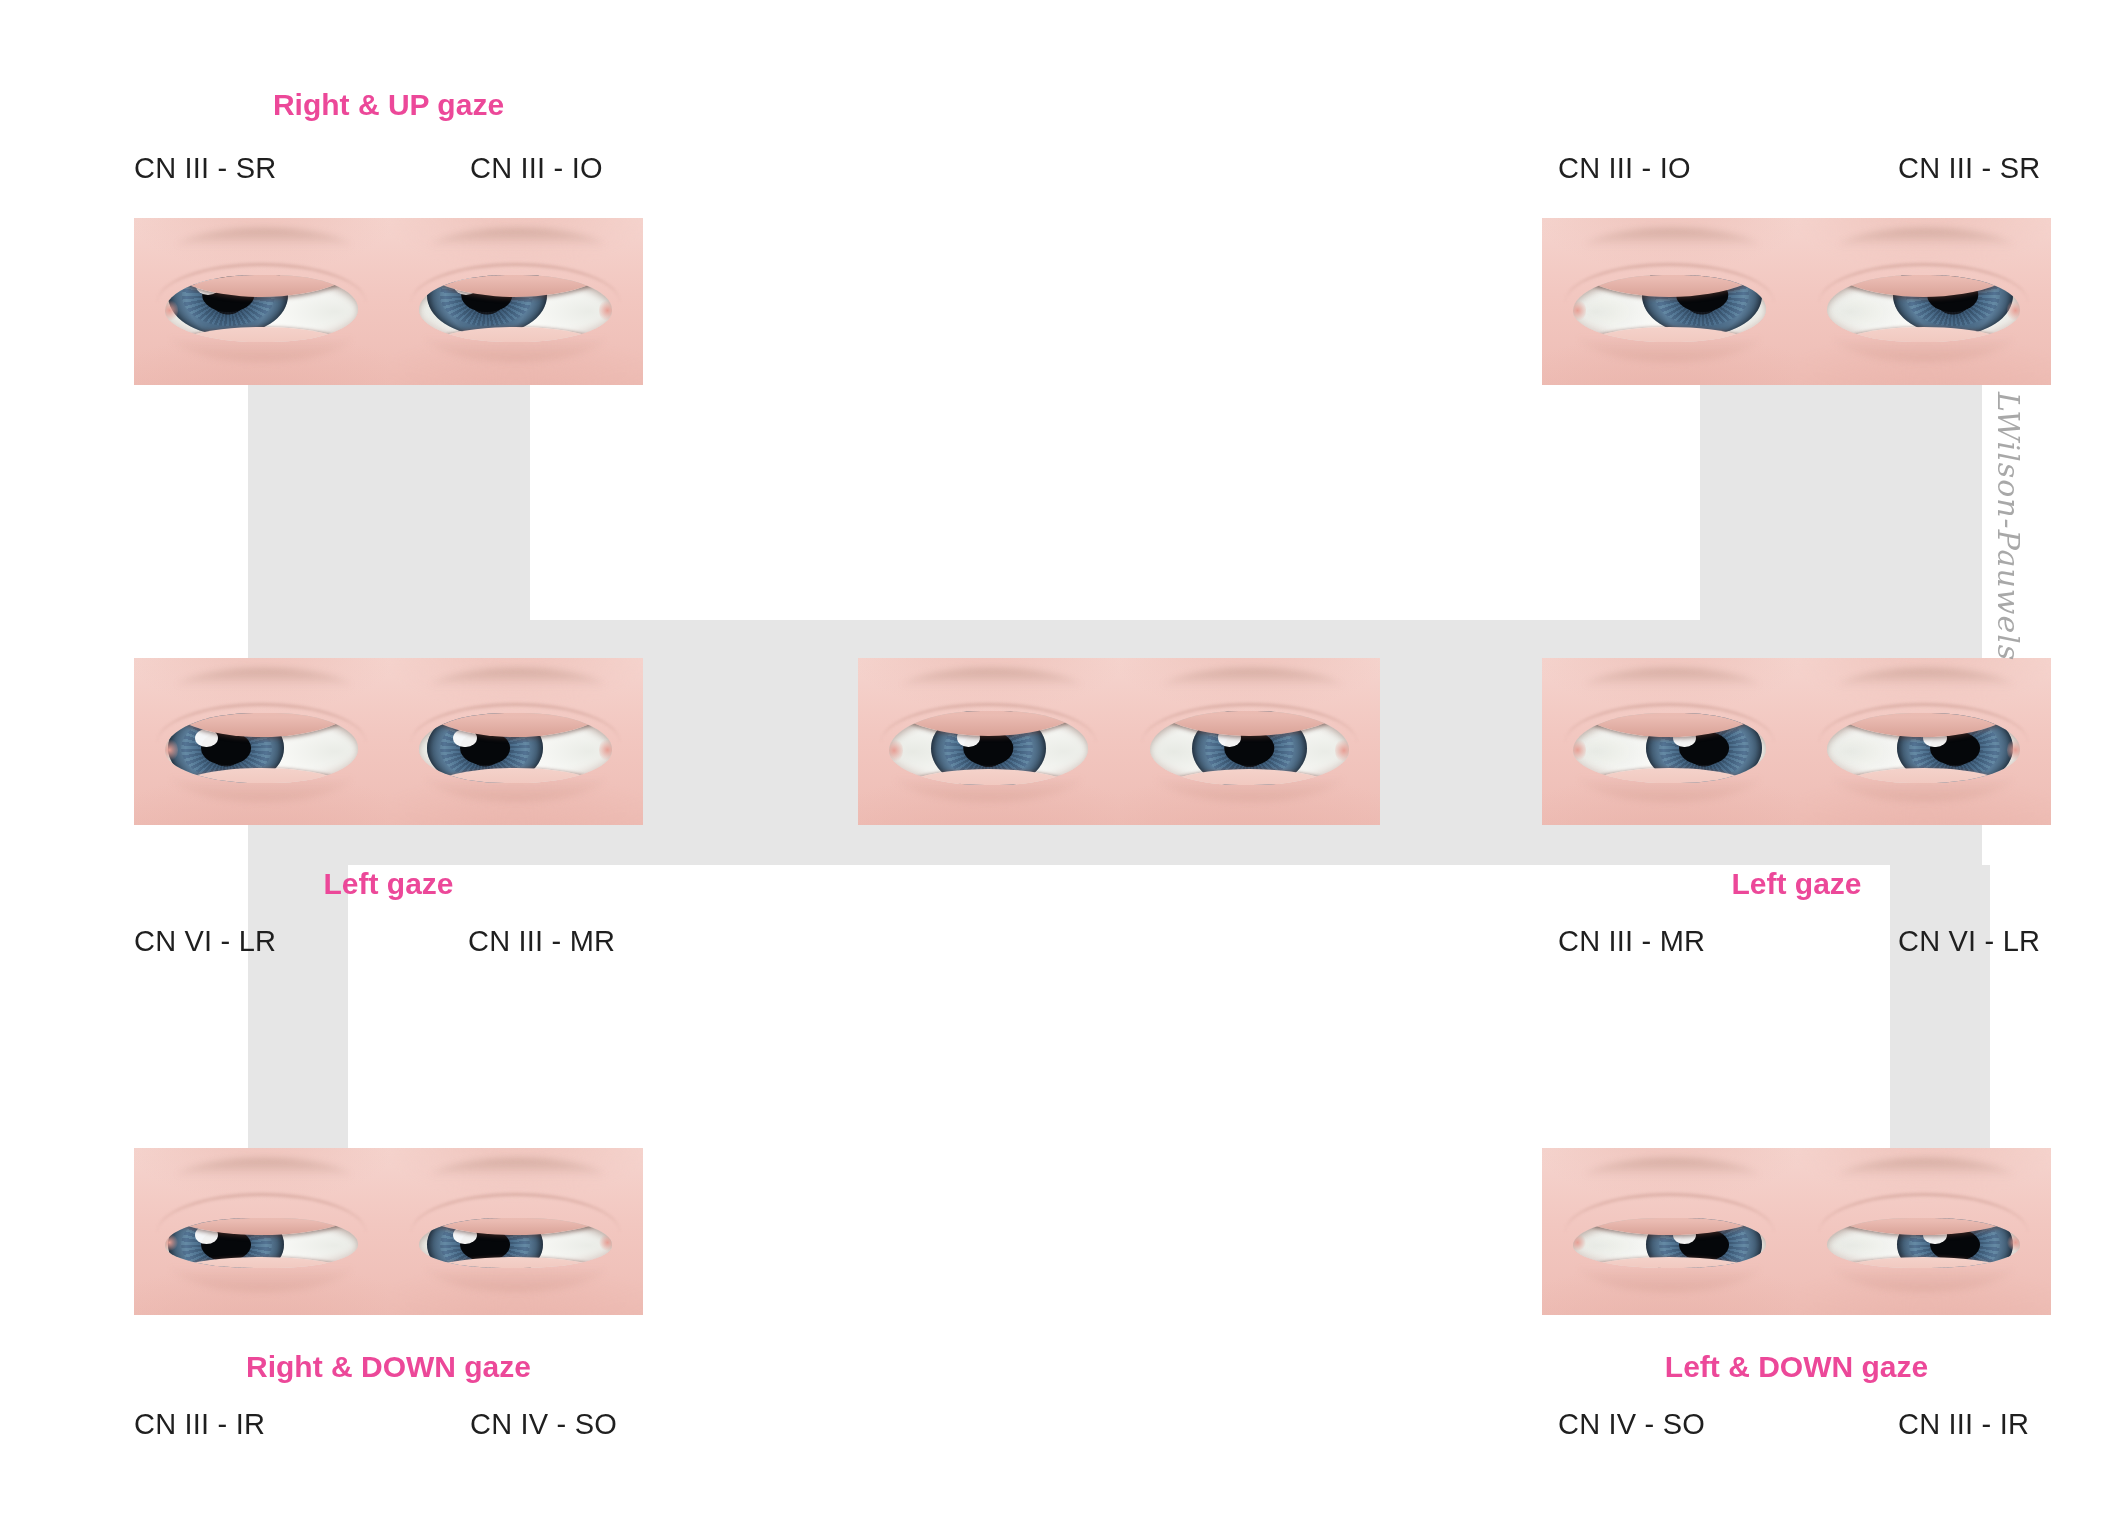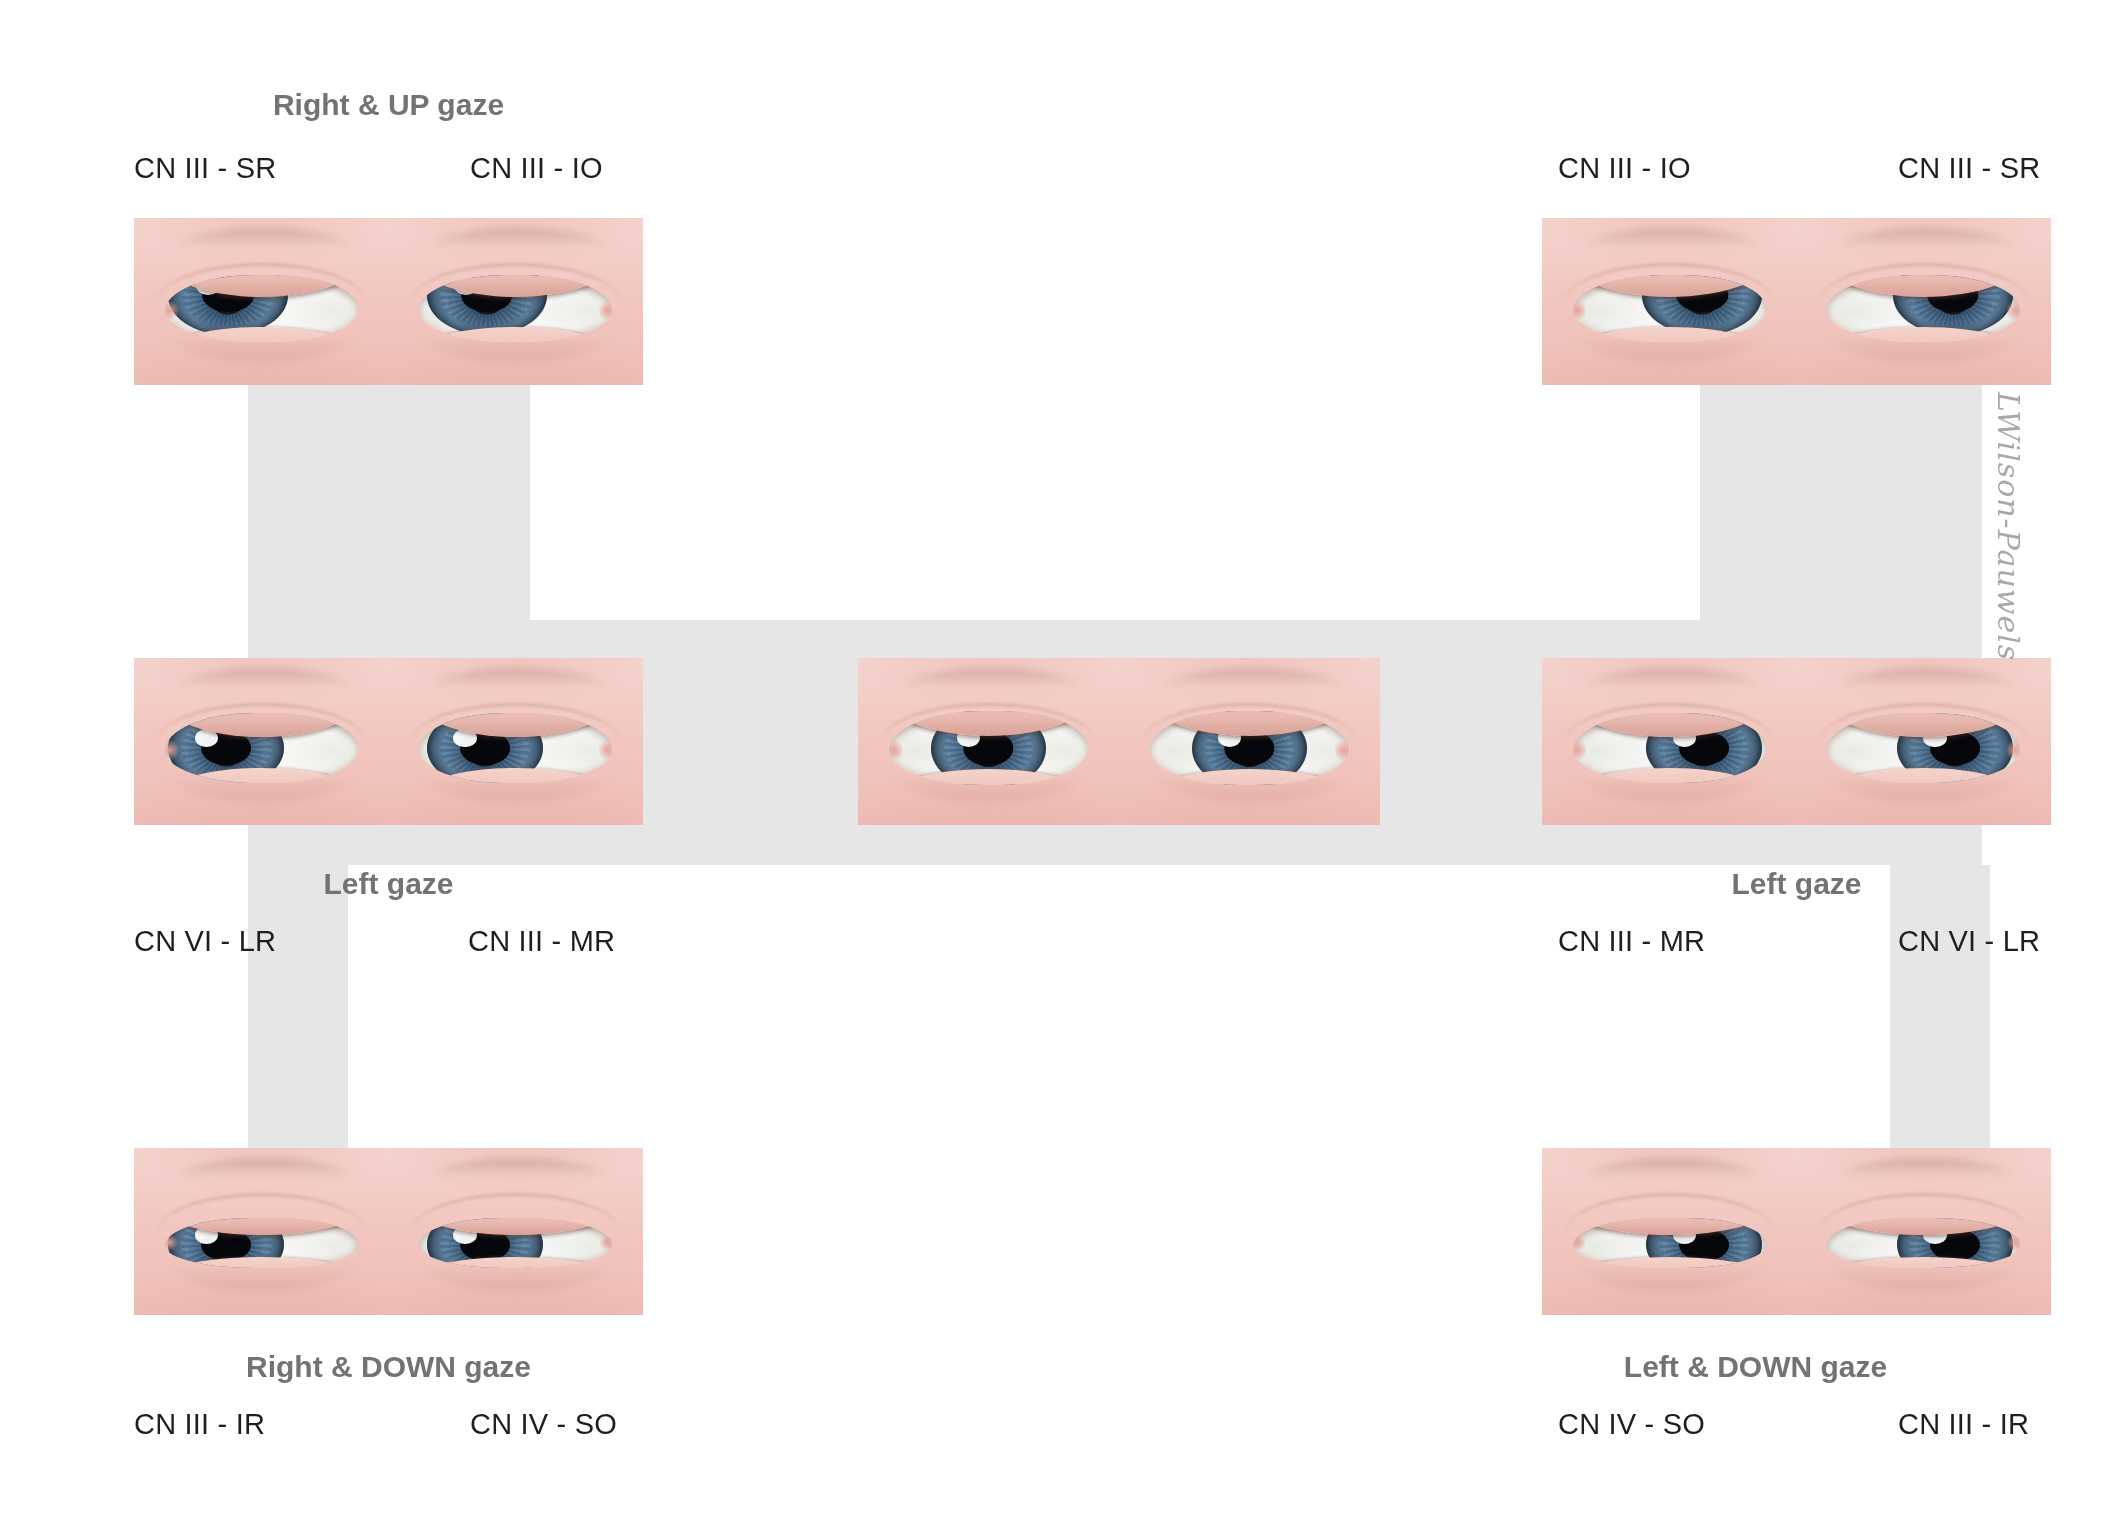--- a/index.html
+++ b/index.html
@@ -176,21 +176,21 @@
     border-radius: 50%;
     background: radial-gradient(circle, #e79f95 0%, rgba(231,159,149,0) 72%);
   }
 
   
   .gaze-title {
     position: absolute;
     z-index: 4;
     font-size: 30px;
     font-weight: bold;
-    color: #737373;
+    color: #ec4899;
     white-space: nowrap;
     text-align: center;
   }
   .muscle-label {
     position: absolute;
     z-index: 4;
     font-size: 29px;
     font-weight: normal;
     color: #1f1f1f;
     white-space: nowrap;
@@ -477,19 +477,19 @@
             <div class="pupil"></div>
             <div class="glint"></div>
           </div>
           <div class="lid-top"></div>
           <div class="lid-bottom"></div>
           <div class="caruncle" style="right:-2%; top:32%;"></div>
         </div>
       </div>
     </div>
   </div>
-  <div class="gaze-title" style="left:1501px; top:1350px; width:509px;">Left &amp; DOWN gaze</div>
+  <div class="gaze-title" style="left:1542px; top:1350px; width:509px;">Left &amp; DOWN gaze</div>
   <div class="muscle-label" style="left:1558px; top:1408px;">CN IV - SO</div>
   <div class="muscle-label" style="left:1898px; top:1408px;">CN III - IR</div>
 
   <div class="signature" style="left:2026px; top:392px;">LWilson-Pauwels</div>
 
 </div>
 
 </body></html>

